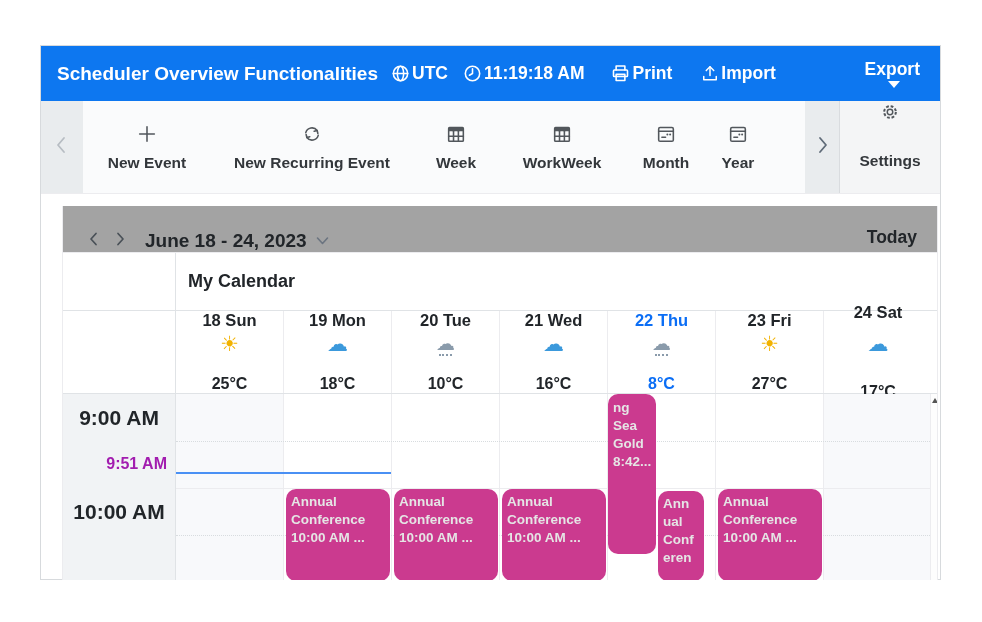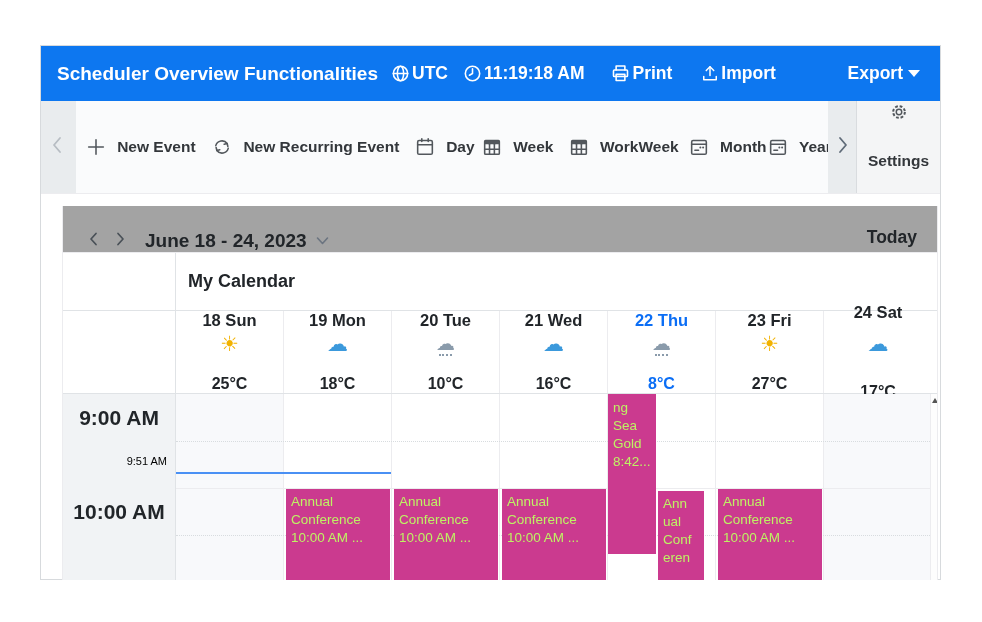--- a/index.html
+++ b/index.html
@@ -20,30 +20,30 @@
     font-family:"Liberation Sans",sans-serif;color:var(--ink);overflow:hidden;}
   .card{position:absolute;left:40px;top:45px;width:901px;height:535px;
     background:#fff;border:1px solid #d7dadd;}
   
   .appbar{height:55px;background:var(--accent-blue);display:flex;align-items:center;
     padding:0 16px;color:#ffffff;}
   .appbar .title{font-size:19px;font-weight:bold;white-space:nowrap;}
   .hitem{display:flex;align-items:center;gap:1px;font-size:17.5px;font-weight:bold;white-space:nowrap;}
   .hitem svg{display:block;}
   .m10{margin-left:12px}.m14{margin-left:14px}.m24{margin-left:26px}.m26{margin-left:28px}
-  .mauto{margin-left:auto;margin-right:4px;}
+  .mauto{margin-left:auto;margin-right:4px;flex-direction:column;}
   .caret{width:0;height:0;border-left:6px solid transparent;border-right:6px solid transparent;
     border-top:7px solid #fff;margin-left:4px;}
   
   .toolbar{height:93px;display:flex;align-items:stretch;background:#fafbfc;
     border-bottom:1px solid var(--border-soft);}
   .tb-scroll{width:42px;background:#e9ecee;display:flex;align-items:center;justify-content:center;}
   .tb-scroll.right{width:34px;}
   .tb-items{flex:1;display:flex;align-items:center;padding-left:16px;}
-  .tb-item{display:flex;align-items:center;justify-content:center;gap:9px;cursor:pointer;}
+  .tb-item{display:flex;flex-direction:column;align-items:center;justify-content:center;gap:9px;cursor:pointer;}
   .tb-item .lbl{font-weight:bold;font-size:15.5px;color:#33373b;white-space:nowrap;}
   .tb-item svg{display:block;}
   .w-newevent{width:96px;margin-right:26px;}
   .w-newrec{width:182px;margin-right:22px;}
   .w-day{width:52px;margin-right:16px;}
   .w-week{width:62px;margin-right:26px;}
   .w-workweek{width:98px;margin-right:20px;}
   .w-month{width:70px;margin-right:8px;}
   .w-year{width:58px;align-items:center;}
   .tb-settings{width:101px;background:#f4f5f6;border-left:1px solid #d9dcdf;
@@ -79,30 +79,30 @@
   .weather[data-kind="rainy"]::after{content:"";display:block;width:13px;margin-top:1px;
     border-bottom:2px dotted var(--cloud-gray);}
   
   .content{position:relative;height:186px;overflow:hidden;background:#fff;}
   .gutter{position:absolute;left:0;top:0;width:113px;height:100%;background:#f1f3f5;
     border-right:1px solid var(--border);}
   .tlabel{position:absolute;left:0;width:100%;height:47px;display:flex;align-items:center;
     justify-content:center;font-size:21px;font-weight:bold;color:var(--ink);}
   .tlabel.t9{top:0;}
   .tlabel.t10{top:94px;}
-  .nowlabel{position:absolute;right:8px;top:61px;font-size:11px;font-weight:normal;color:#000000;}
+  .nowlabel{position:absolute;right:8px;top:61px;font-size:16px;font-weight:bold;color:#a21caf;}
   .cols{position:absolute;left:113px;top:0;width:756px;height:100%;}
   .daycol{position:absolute;top:0;height:100%;width:108px;border-right:1px solid var(--border-soft);cursor:pointer;}
   .daycol.weekend{background:#f8f9fb;}
   .hline{position:absolute;left:0;width:756px;height:0;}
   .hline.solid{border-top:1px solid var(--border-soft);}
   .hline.dotted{border-top:1px dotted #d8dcdf;}
   .nowline{position:absolute;left:0;top:78px;width:215px;border-top:2px solid var(--line-blue);}
-  .event{position:absolute;background:var(--event-pink);color:#bef264;border-radius:0;
-    font-size:13.5px;font-weight:normal;line-height:18px;padding:4px 5px;white-space:pre-line;
+  .event{position:absolute;background:var(--event-pink);color:#e5e5e5;border-radius:10px;
+    font-size:13.5px;font-weight:bold;line-height:18px;padding:4px 5px;white-space:pre-line;
     overflow:hidden;cursor:pointer;}
   .scrollbar{position:absolute;right:0;top:0;width:7px;height:100%;background:#fdfdfd;
     border-left:1px solid var(--border-soft);cursor:pointer;}
   .scrollbar .up{position:absolute;top:4px;left:1px;width:0;height:0;
     border-left:3px solid transparent;border-right:3px solid transparent;border-bottom:5px solid #555;}
   svg .s{stroke:#52575c;fill:none;stroke-width:1.7;stroke-linecap:round;stroke-linejoin:round;}
   svg .sw{stroke:#fff;fill:none;stroke-width:1.8;stroke-linecap:round;stroke-linejoin:round;}
   svg .fgray{fill:#52575c;stroke:none;}
 </style>
 </head>
@@ -178,31 +178,20 @@
       <div class="tb-item w-newrec">
         <span>
           <svg width="24" height="22" viewBox="0 0 24 24">
               <path class="s" d="M18.8 13.5a7 7 0 0 1-12.4 2.3"></path>
               <polyline class="s" points="5.6,12.5 6.4,15.8 9.6,15"></polyline>
               <path class="s" d="M5.2 10.5a7 7 0 0 1 12.4-2.3"></path>
               <polyline class="s" points="18.4,11.5 17.6,8.2 14.4,9"></polyline>
             </svg>
         </span>
         <span class="lbl">New Recurring Event</span>
-      </div>
-      <div class="tb-item w-day">
-        <span>
-          <svg width="24" height="22" viewBox="0 0 24 24">
-              <rect class="s" x="4" y="5" width="16" height="15" rx="1.5"></rect>
-              <line class="s" x1="4" y1="9.5" x2="20" y2="9.5"></line>
-              <line class="s" x1="8.5" y1="3" x2="8.5" y2="6"></line>
-              <line class="s" x1="15.5" y1="3" x2="15.5" y2="6"></line>
-            </svg>
-        </span>
-        <span class="lbl">Day</span>
       </div>
       <div class="tb-item w-week">
         <span>
           <svg width="24" height="22" viewBox="0 0 24 24">
               <rect class="s" x="4" y="5" width="16" height="15" rx="1"></rect>
               <rect class="fgray" x="4" y="5" width="16" height="4"></rect>
               <line class="s" x1="9.3" y1="9" x2="9.3" y2="20"></line>
               <line class="s" x1="14.6" y1="9" x2="14.6" y2="20"></line>
               <line class="s" x1="4" y1="14.5" x2="20" y2="14.5"></line>
             </svg>

